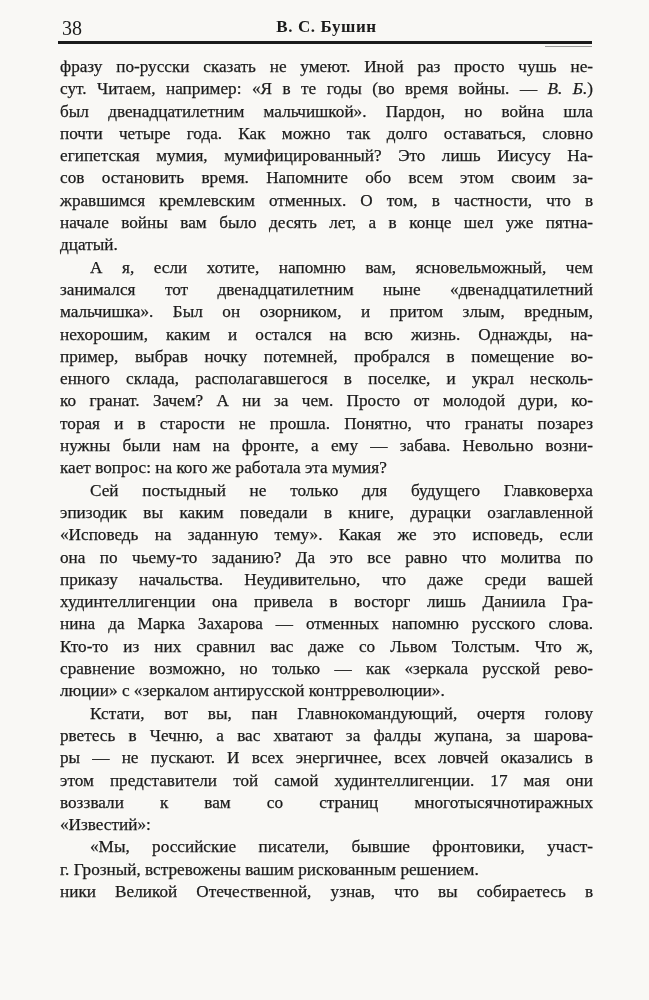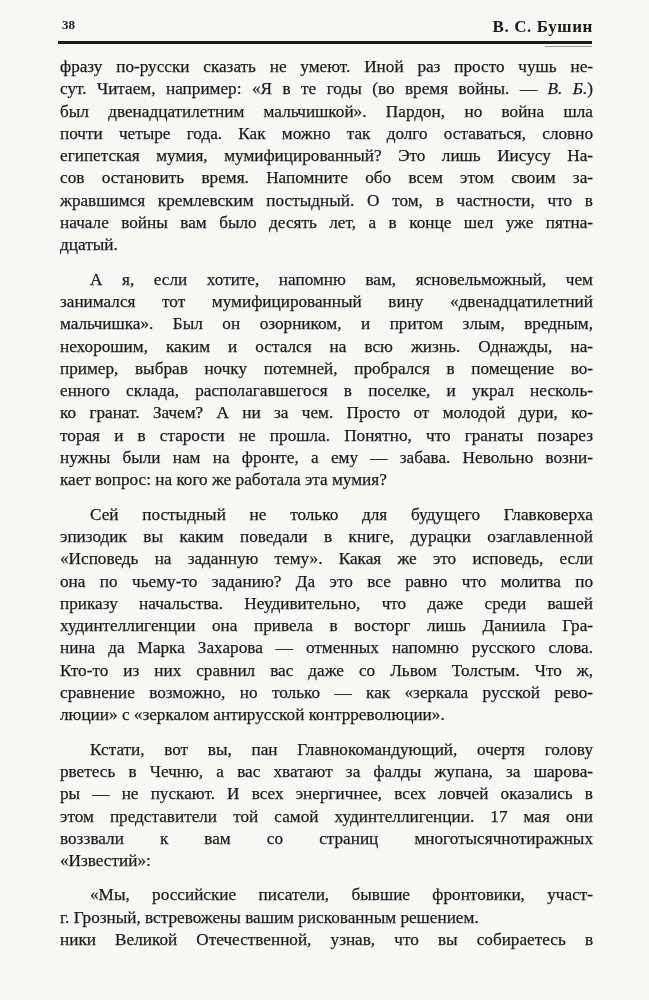--- a/index.html
+++ b/index.html
@@ -10,43 +10,43 @@
   body{
     width:649px;height:1000px;
     background:var(--paper);
     font-family:"Liberation Serif", serif;
     color:var(--ink);
     overflow:hidden;
   }
   .page{position:relative;width:649px;height:1000px;}
   .pagenum{
     position:absolute;left:62px;top:17px;
-    font-size:13px;font-weight:bold;
+    font-size:20px;font-weight:normal;
   }
   .runtitle{
     position:absolute;left:60px;top:17px;width:533px;
-    text-align:right;font-size:17px;font-weight:bold;letter-spacing:.6px;
+    text-align:center;font-size:17px;font-weight:bold;letter-spacing:.6px;
   }
   .rule{
     position:absolute;left:58px;top:41px;width:534px;height:2.6px;
     background:var(--ink);
   }
   .rule-frag{
     position:absolute;left:545px;top:46px;width:47px;height:1px;
     background:#4a4a4a;opacity:.55;
   }
   .text{
     position:absolute;left:60px;top:56px;width:533px;
     font-size:17.2px;line-height:22.3px;
     -webkit-text-stroke:.25px var(--ink);
   }
   .para{margin:0;padding:0;}
   .line{text-align:justify;text-align-last:justify;}
   .line.final{text-align:right;text-align-last:left;}
-  .line.indent{padding-left:30px;margin-top:12px;}
+  .line.indent{padding-left:30px;}
   .it{font-style:italic;}
 </style>
 </head>
 <body>
 
 <div class="page">
 
   <span class="pagenum">38</span>
   <span class="runtitle">В. С. Бушин</span>
   <div class="rule"></div>
@@ -54,28 +54,28 @@
 
   <main class="text">
 
     <div class="para">
       <div class="line">фразу по-русски сказать не умеют. Иной раз просто чушь не-</div>
       <div class="line"><span>сут. Читаем, например: «Я в те годы (во время войны. — </span><span class="it">В. Б.</span><span>)</span></div>
       <div class="line">был двенадцатилетним мальчишкой». Пардон, но война шла</div>
       <div class="line">почти четыре года. Как можно так долго оставаться, словно</div>
       <div class="line">египетская мумия, мумифицированный? Это лишь Иисусу На-</div>
       <div class="line">сов остановить время. Напомните обо всем этом своим за-</div>
-      <div class="line">жравшимся кремлевским постыдный. О том, в частности, что в</div>
+      <div class="line">жравшимся кремлевским отменных. О том, в частности, что в</div>
       <div class="line">начале войны вам было десять лет, а в конце шел уже пятна-</div>
       <div class="line final">дцатый.</div>
     </div>
 
     <div class="para">
       <div class="line indent">А я, если хотите, напомню вам, ясновельможный, чем</div>
-      <div class="line">занимался тот мумифицированный вину «двенадцатилетний</div>
+      <div class="line">занимался тот двенадцатилетним ныне «двенадцатилетний</div>
       <div class="line">мальчишка». Был он озорником, и притом злым, вредным,</div>
       <div class="line">нехорошим, каким и остался на всю жизнь. Однажды, на-</div>
       <div class="line">пример, выбрав ночку потемней, пробрался в помещение во-</div>
       <div class="line">енного склада, располагавшегося в поселке, и украл несколь-</div>
       <div class="line">ко гранат. Зачем? А ни за чем. Просто от молодой дури, ко-</div>
       <div class="line">торая и в старости не прошла. Понятно, что гранаты позарез</div>
       <div class="line">нужны были нам на фронте, а ему — забава. Невольно возни-</div>
       <div class="line final">кает вопрос: на кого же работала эта мумия?</div>
     </div>
 

